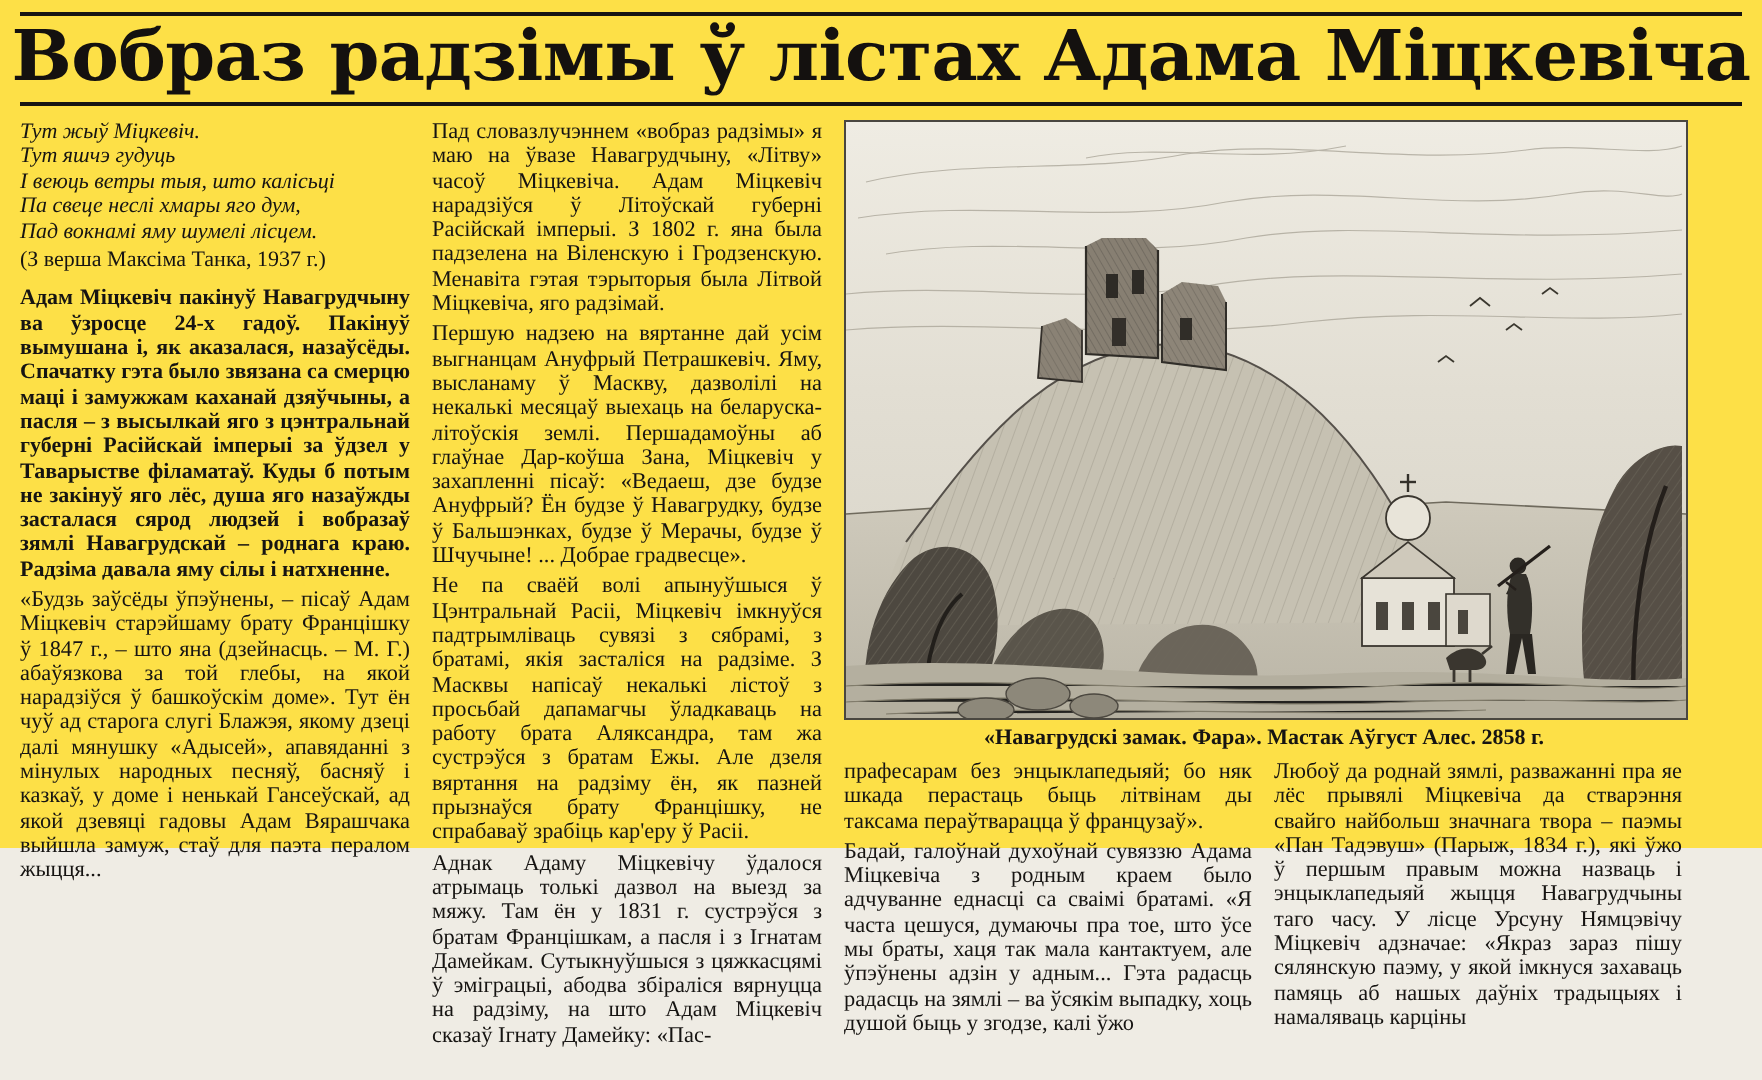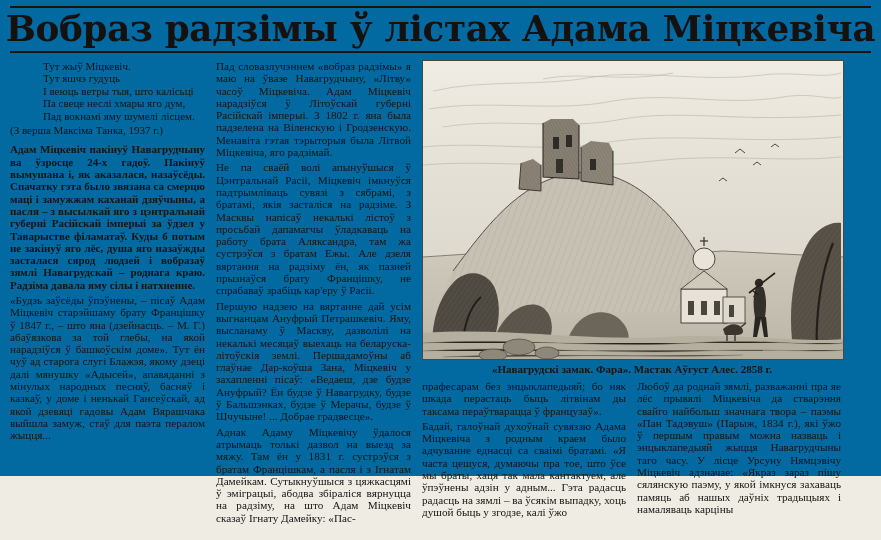--- a/index.html
+++ b/index.html
@@ -10,24 +10,24 @@
     width: 881px;
     height: 540px;
     background: #efece4;
     font-family: "Liberation Serif", serif;
     color: #161412;
     overflow: hidden;
   }
   .page {
     position: relative;
     width: 881px;
-    height: 476px;
+    height: 424px;
     box-sizing: border-box;
     padding: 6px 10px 4px 10px;
-    background: #0369a1;
+    background: #fde047;
   }
   
   .headline-wrap {
     border-top: 2px solid #171513;
     border-bottom: 2px solid #171513;
     padding: 2px 0 3px 0;
     margin: 0 0 7px 0;
   }
   .headline {
     font-family: "DejaVu Serif", serif;
@@ -55,25 +55,25 @@
   }
   p {
     margin: 0 0 3px 0;
     font-size: 11.2px;
     line-height: 12.3px;
     text-align: justify;
     text-justify: inter-word;
     hyphens: auto;
   }
   .epigraph {
+    font-style: italic;
     font-size: 11px;
     line-height: 12.4px;
     text-align: left;
     margin-bottom: 2px;
-    margin-left: 33px;
   }
   .epigraph-src {
     font-size: 11px;
     line-height: 12.4px;
     text-align: left;
     margin: 2px 0 7px 0;
   }
   .lead {
     font-weight: bold;
     font-size: 11px;
@@ -126,22 +126,22 @@
 І веюць ветры тыя, што калісьці
 Па свеце неслі хмары яго дум,
 Пад вокнамі яму шумелі лісцем.</p>
       <p class="epigraph-src">(З верша Максіма Танка, 1937 г.)</p>
       <p class="lead">Адам Міцкевіч пакінуў Навагрудчыну ва ўзросце 24-х гадоў. Пакінуў вымушана і, як аказалася, назаўсёды. Спачатку гэта было звязана са смерцю маці і замужжам каханай дзяўчыны, а пасля – з высылкай яго з цэнтральнай губерні Расійскай імперыі за ўдзел у Таварыстве філаматаў. Куды б потым не закінуў яго лёс, душа яго назаўжды засталася сярод людзей і вобразаў зямлі Навагрудскай – роднага краю. Радзіма давала яму сілы і натхненне.</p>
       <p>«Будзь заўсёды ўпэўнены, – пісаў Адам Міцкевіч старэйшаму брату Францішку ў 1847 г., – што яна (дзейнасць. – М. Г.) абаўязкова за той глебы, на якой нарадзіўся ў башкоўскім доме». Тут ён чуў ад старога слугі Блажэя, якому дзеці далі мянушку «Адысей», апавяданні з мінулых народных песняў, басняў і казкаў, у доме і ненькай Гансеўскай, ад якой дзевяці гадовы Адам Вярашчака выйшла замуж, стаў для паэта пералом жыцця... </p>
     </div>
 
     <div class="col">
       <p>Пад словазлучэннем «вобраз радзімы» я маю на ўвазе Навагрудчыну, «Літву» часоў Міцкевіча. Адам Міцкевіч нарадзіўся ў Літоўскай губерні Расійскай імперыі. З 1802 г. яна была падзелена на Віленскую і Гродзенскую. Менавіта гэтая тэрыторыя была Літвой Міцкевіча, яго радзімай.</p>
+      <p>Першую надзею на вяртанне дай усім выгнанцам Ануфрый Петрашкевіч. Яму, высланаму ў Маскву, дазволілі на некалькі месяцаў выехаць на беларуска-літоўскія землі. Першадамоўны аб глаўнае Дар-коўша Зана, Міцкевіч у захапленні пісаў: «Ведаеш, дзе будзе Ануфрый? Ён будзе ў Навагрудку, будзе ў Бальшэнках, будзе ў Мерачы, будзе ў Шчучыне! ... Добрае градвесце».</p>
       <p>Не па сваёй волі апынуўшыся ў Цэнтральнай Расіі, Міцкевіч імкнуўся падтрымліваць сувязі з сябрамі, з братамі, якія засталіся на радзіме. З Масквы напісаў некалькі лістоў з просьбай дапамагчы ўладкаваць на работу брата Аляксандра, там жа сустрэўся з братам Ежы. Але дзеля вяртання на радзіму ён, як пазней прызнаўся брату Францішку, не спрабаваў зрабіць кар'еру ў Расіі.</p>
-      <p>Першую надзею на вяртанне дай усім выгнанцам Ануфрый Петрашкевіч. Яму, высланаму ў Маскву, дазволілі на некалькі месяцаў выехаць на беларуска-літоўскія землі. Першадамоўны аб глаўнае Дар-коўша Зана, Міцкевіч у захапленні пісаў: «Ведаеш, дзе будзе Ануфрый? Ён будзе ў Навагрудку, будзе ў Бальшэнках, будзе ў Мерачы, будзе ў Шчучыне! ... Добрае градвесце».</p>
       <p>Аднак Адаму Міцкевічу ўдалося атрымаць толькі дазвол на выезд за мяжу. Там ён у 1831 г. сустрэўся з братам Францішкам, а пасля і з Ігнатам Дамейкам. Сутыкнуўшыся з цяжкасцямі ў эміграцыі, абодва збіраліся вярнуцца на радзіму, на што Адам Міцкевіч сказаў Ігнату Дамейку: «Пас-</p>
     </div>
 
     <div class="col wide">
       <div class="figure">
         <div class="engraving">
           <svg width="420" height="298" viewBox="0 0 420 298" xmlns="http://www.w3.org/2000/svg">
             <defs>
               <linearGradient id="sky" x1="0" y1="0" x2="0" y2="1">
                 <stop offset="0%" stop-color="#efece3"></stop>

